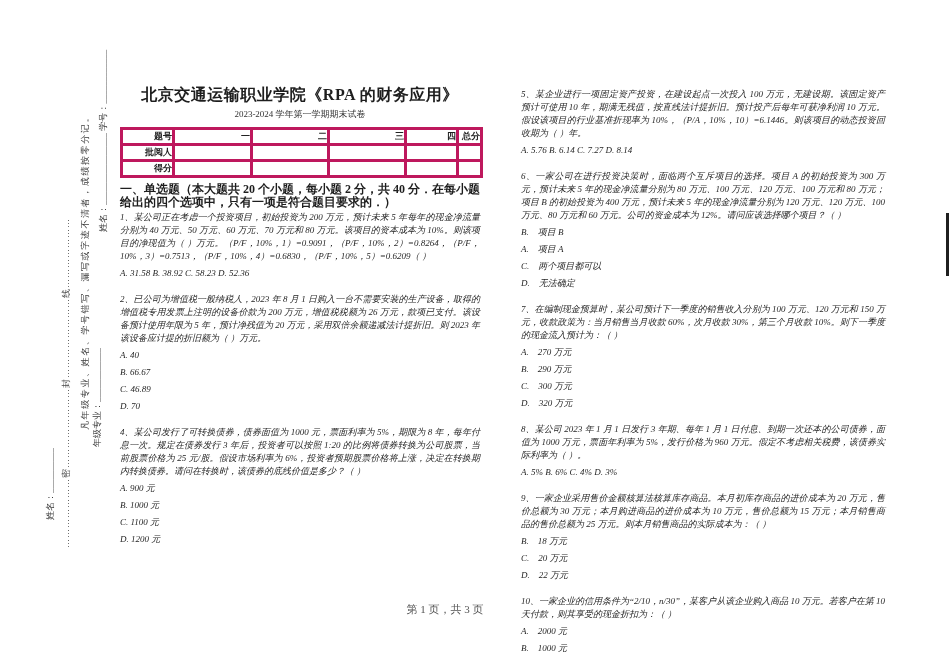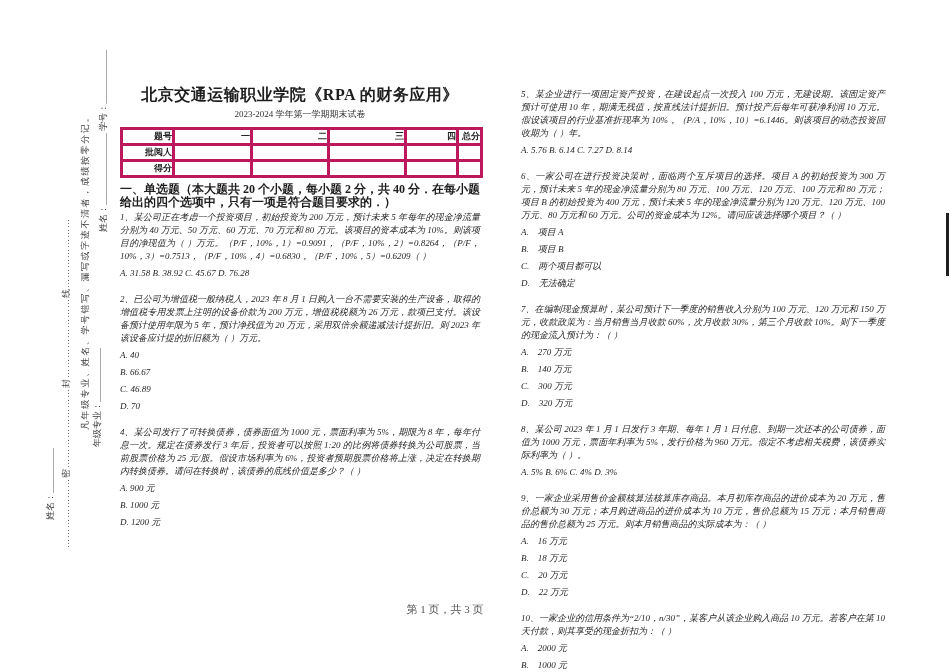--- a/index.html
+++ b/index.html
@@ -84,70 +84,70 @@
         <td></td>
         <td></td>
       </tr>
     </tbody>
       </table>
 
     <div class="section-heading">一、单选题（本大题共 20 个小题，每小题 2 分，共 40 分．在每小题给出的四个选项中，只有一项是符合题目要求的．）</div>
 
     <div class="q">
       <p class="q-body">1、某公司正在考虑一个投资项目，初始投资为 200 万元，预计未来 5 年每年的现金净流量分别为 40 万元、50 万元、60 万元、70 万元和 80 万元。该项目的资本成本为 10%。则该项目的净现值为（ ）万元。（P/F，10%，1）=0.9091，（P/F，10%，2）=0.8264，（P/F，10%，3）=0.7513，（P/F，10%，4）=0.6830，（P/F，10%，5）=0.6209（ ）</p>
-      <p class="opt-line">A. 31.58 B. 38.92 C. 45.67 D. 76.28</p>
+      <p class="opt-line">A. 31.58 B. 38.92 C. 58.23 D. 52.36</p>
     </div>
 
     <div class="q">
       <p class="q-body">2、已公司为增值税一般纳税人，2023 年 8 月 1 日购入一台不需要安装的生产设备，取得的增值税专用发票上注明的设备价款为 200 万元，增值税税额为 26 万元，款项已支付。该设备预计使用年限为 5 年，预计净残值为 20 万元，采用双倍余额递减法计提折旧。则 2023 年该设备应计提的折旧额为（ ）万元。</p>
       <div class="opt">A. 40</div>
       <div class="opt">B. 66.67</div>
       <div class="opt">C. 46.89</div>
       <div class="opt">D. 70</div>
     </div>
 
 
     <div class="q">
       <p class="q-body">4、某公司发行了可转换债券，债券面值为 1000 元，票面利率为 5%，期限为 8 年，每年付息一次。规定在债券发行 3 年后，投资者可以按照 1:20 的比例将债券转换为公司股票，当前股票价格为 25 元/股。假设市场利率为 6%，投资者预期股票价格将上涨，决定在转换期内转换债券。请问在转换时，该债券的底线价值是多少？（ ）</p>
       <div class="opt">A. 900 元</div>
       <div class="opt">B. 1000 元</div>
+      <div class="opt">C. 1100 元</div>
       <div class="opt">D. 1200 元</div>
     </div>
   </section>
 
   <section class="col col-right">
     <div class="q">
       <p class="q-body">5、某企业进行一项固定资产投资，在建设起点一次投入 100 万元，无建设期。该固定资产预计可使用 10 年，期满无残值，按直线法计提折旧。预计投产后每年可获净利润 10 万元。假设该项目的行业基准折现率为 10%，（P/A，10%，10）=6.1446。则该项目的动态投资回收期为（ ）年。</p>
       <p class="opt-line">A. 5.76 B. 6.14 C. 7.27 D. 8.14</p>
     </div>
 
     <div class="q">
       <p class="q-body">6、一家公司在进行投资决策时，面临两个互斥项目的选择。项目 A 的初始投资为 300 万元，预计未来 5 年的现金净流量分别为 80 万元、100 万元、120 万元、100 万元和 80 万元；项目 B 的初始投资为 400 万元，预计未来 5 年的现金净流量分别为 120 万元、120 万元、100 万元、80 万元和 60 万元。公司的资金成本为 12%。请问应该选择哪个项目？（ ）</p>
+      <div class="opt">B.　项目 B</div>
       <div class="opt">A.　项目 A</div>
-      <div class="opt">B.　项目 B</div>
       <div class="opt">C.　两个项目都可以</div>
       <div class="opt">D.　无法确定</div>
     </div>
 
     <div class="q">
       <p class="q-body">7、在编制现金预算时，某公司预计下一季度的销售收入分别为 100 万元、120 万元和 150 万元，收款政策为：当月销售当月收款 60%，次月收款 30%，第三个月收款 10%。则下一季度的现金流入预计为：（ ）</p>
       <div class="opt">A.　270 万元</div>
-      <div class="opt">B.　140 万元</div>
+      <div class="opt">B.　290 万元</div>
       <div class="opt">C.　300 万元</div>
       <div class="opt">D.　320 万元</div>
     </div>
 
     <div class="q">
       <p class="q-body">8、某公司 2023 年 1 月 1 日发行 3 年期、每年 1 月 1 日付息、到期一次还本的公司债券，面值为 1000 万元，票面年利率为 5%，发行价格为 960 万元。假定不考虑相关税费，该债券实际利率为（ ）。</p>
       <p class="opt-line">A. 5% B. 6% C. 4% D. 3%</p>
     </div>
 
     <div class="q">
       <p class="q-body">9、一家企业采用售价金额核算法核算库存商品。本月初库存商品的进价成本为 20 万元，售价总额为 30 万元；本月购进商品的进价成本为 10 万元，售价总额为 15 万元；本月销售商品的售价总额为 25 万元。则本月销售商品的实际成本为：（ ）</p>
-      <div class="opt">A.　16 万元</div>
       <div class="opt">B.　18 万元</div>
       <div class="opt">C.　20 万元</div>
       <div class="opt">D.　22 万元</div>
     </div>
 
     <div class="q">
       <p class="q-body">10、一家企业的信用条件为“2/10，n/30”，某客户从该企业购入商品 10 万元。若客户在第 10 天付款，则其享受的现金折扣为：（ ）</p>
       <div class="opt">A.　2000 元</div>
       <div class="opt">B.　1000 元</div>
     </div>

